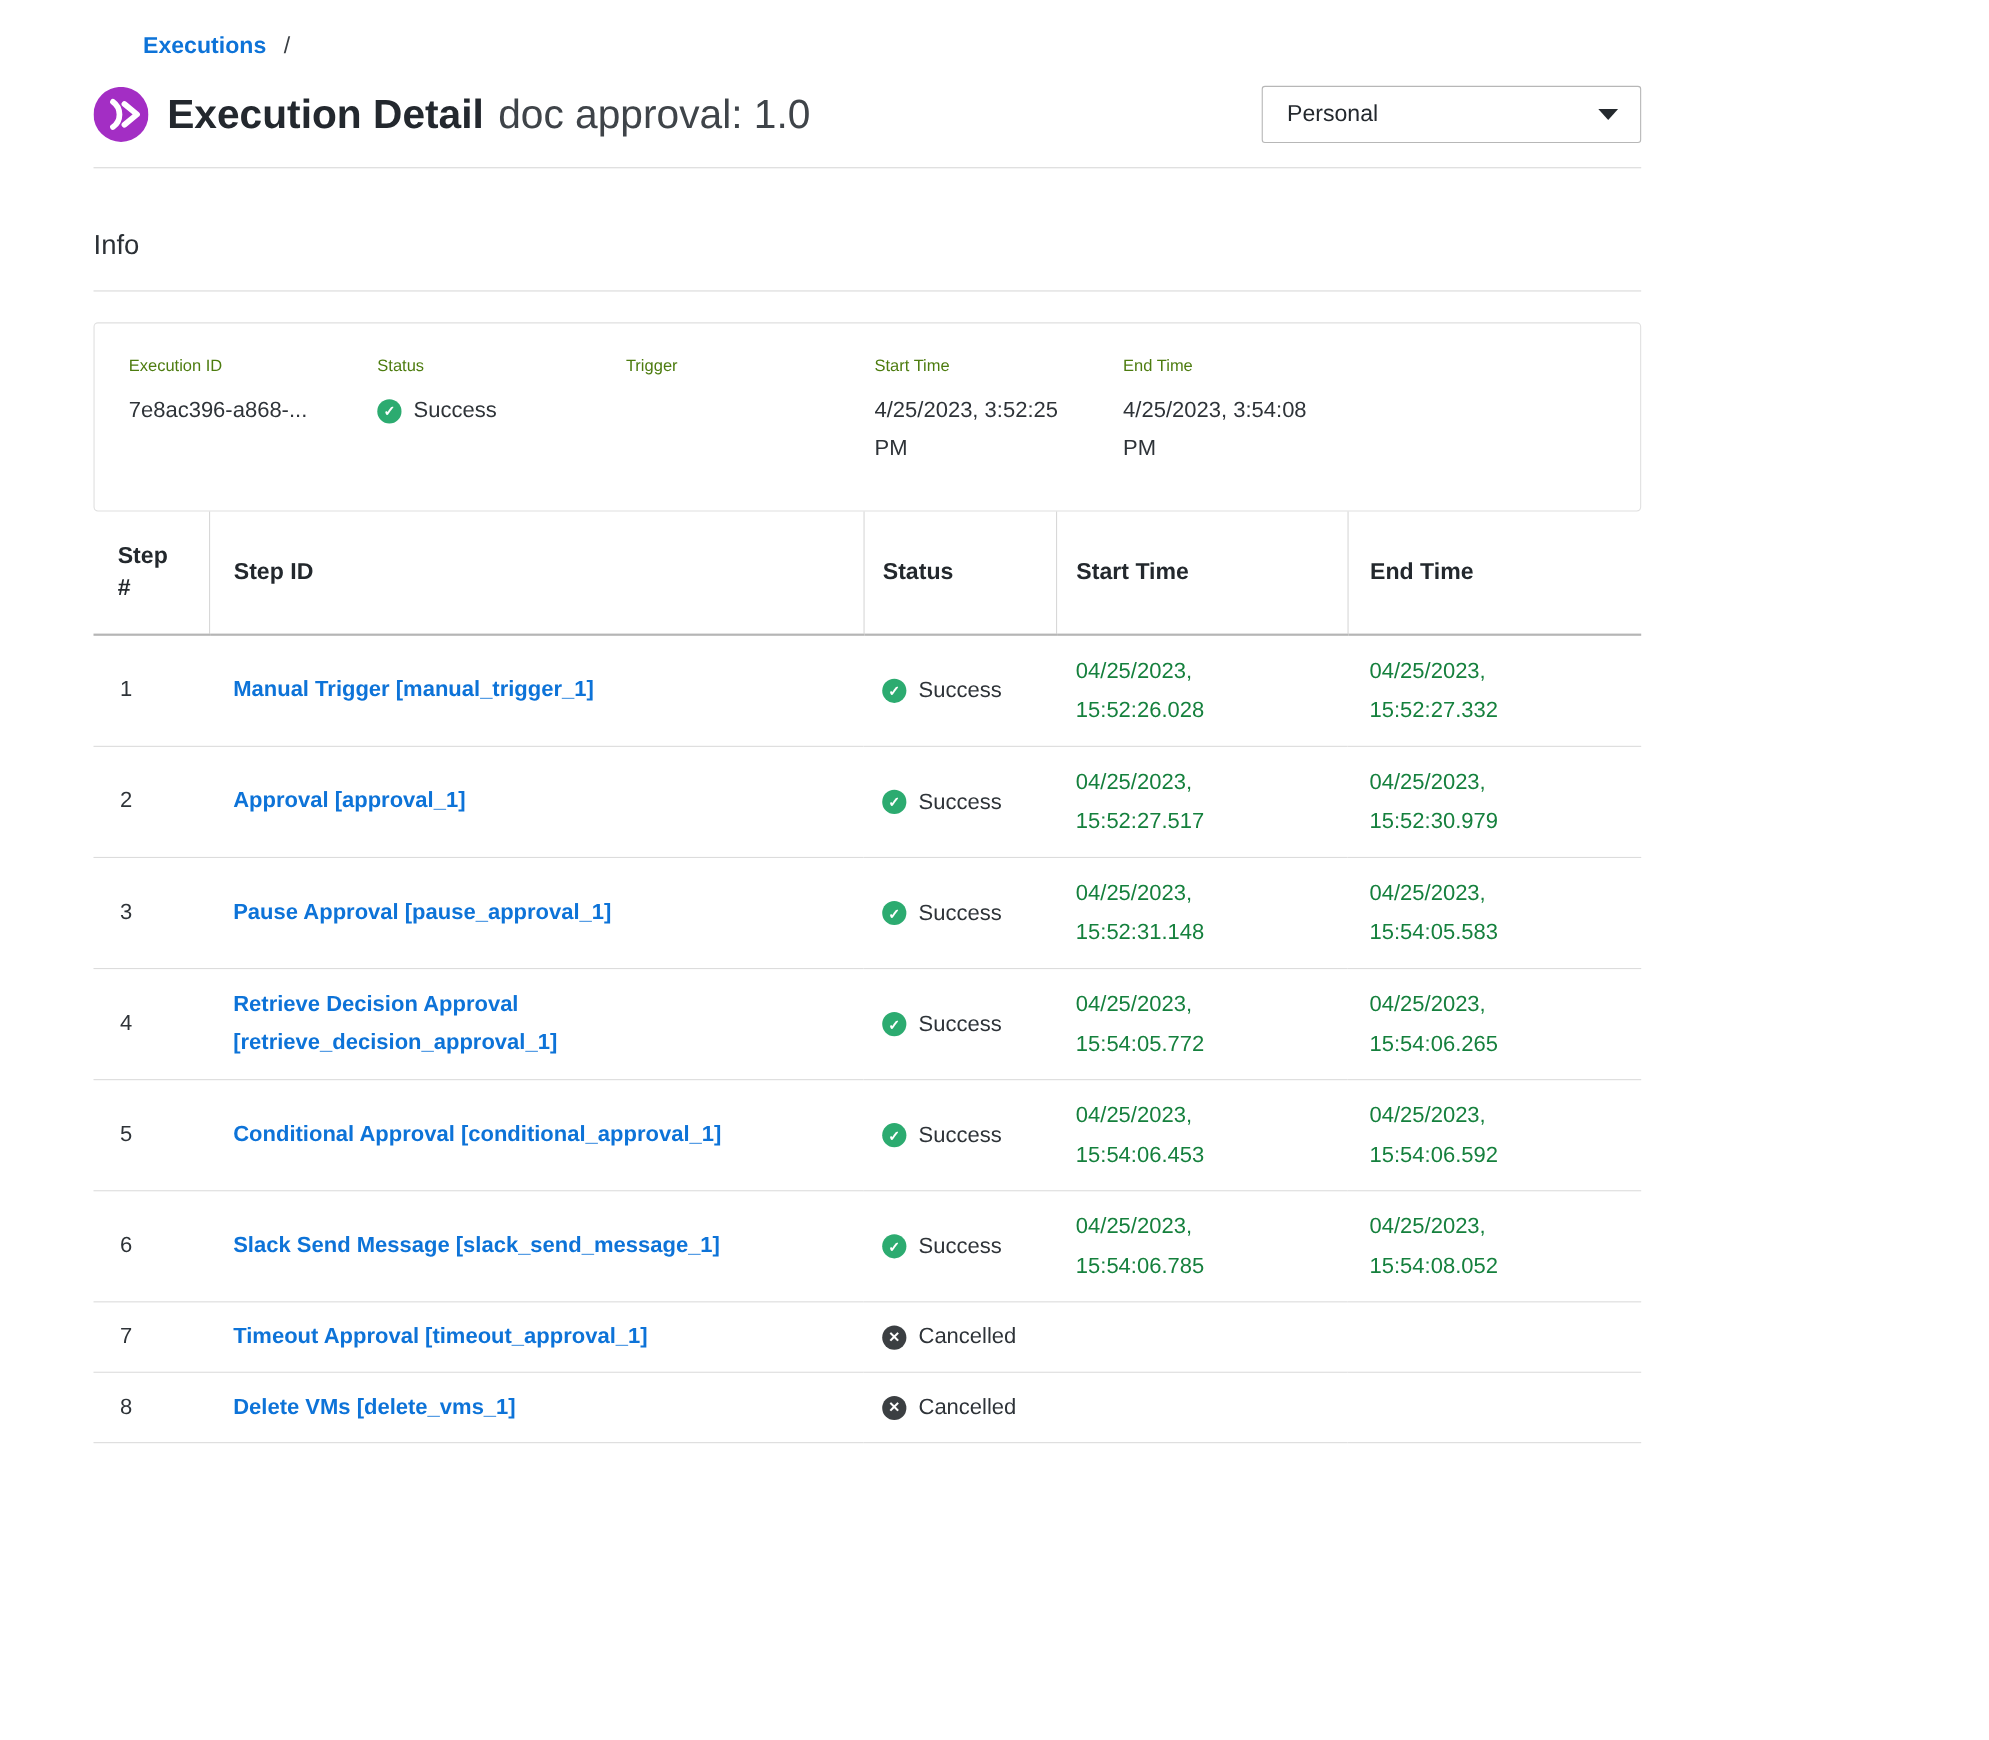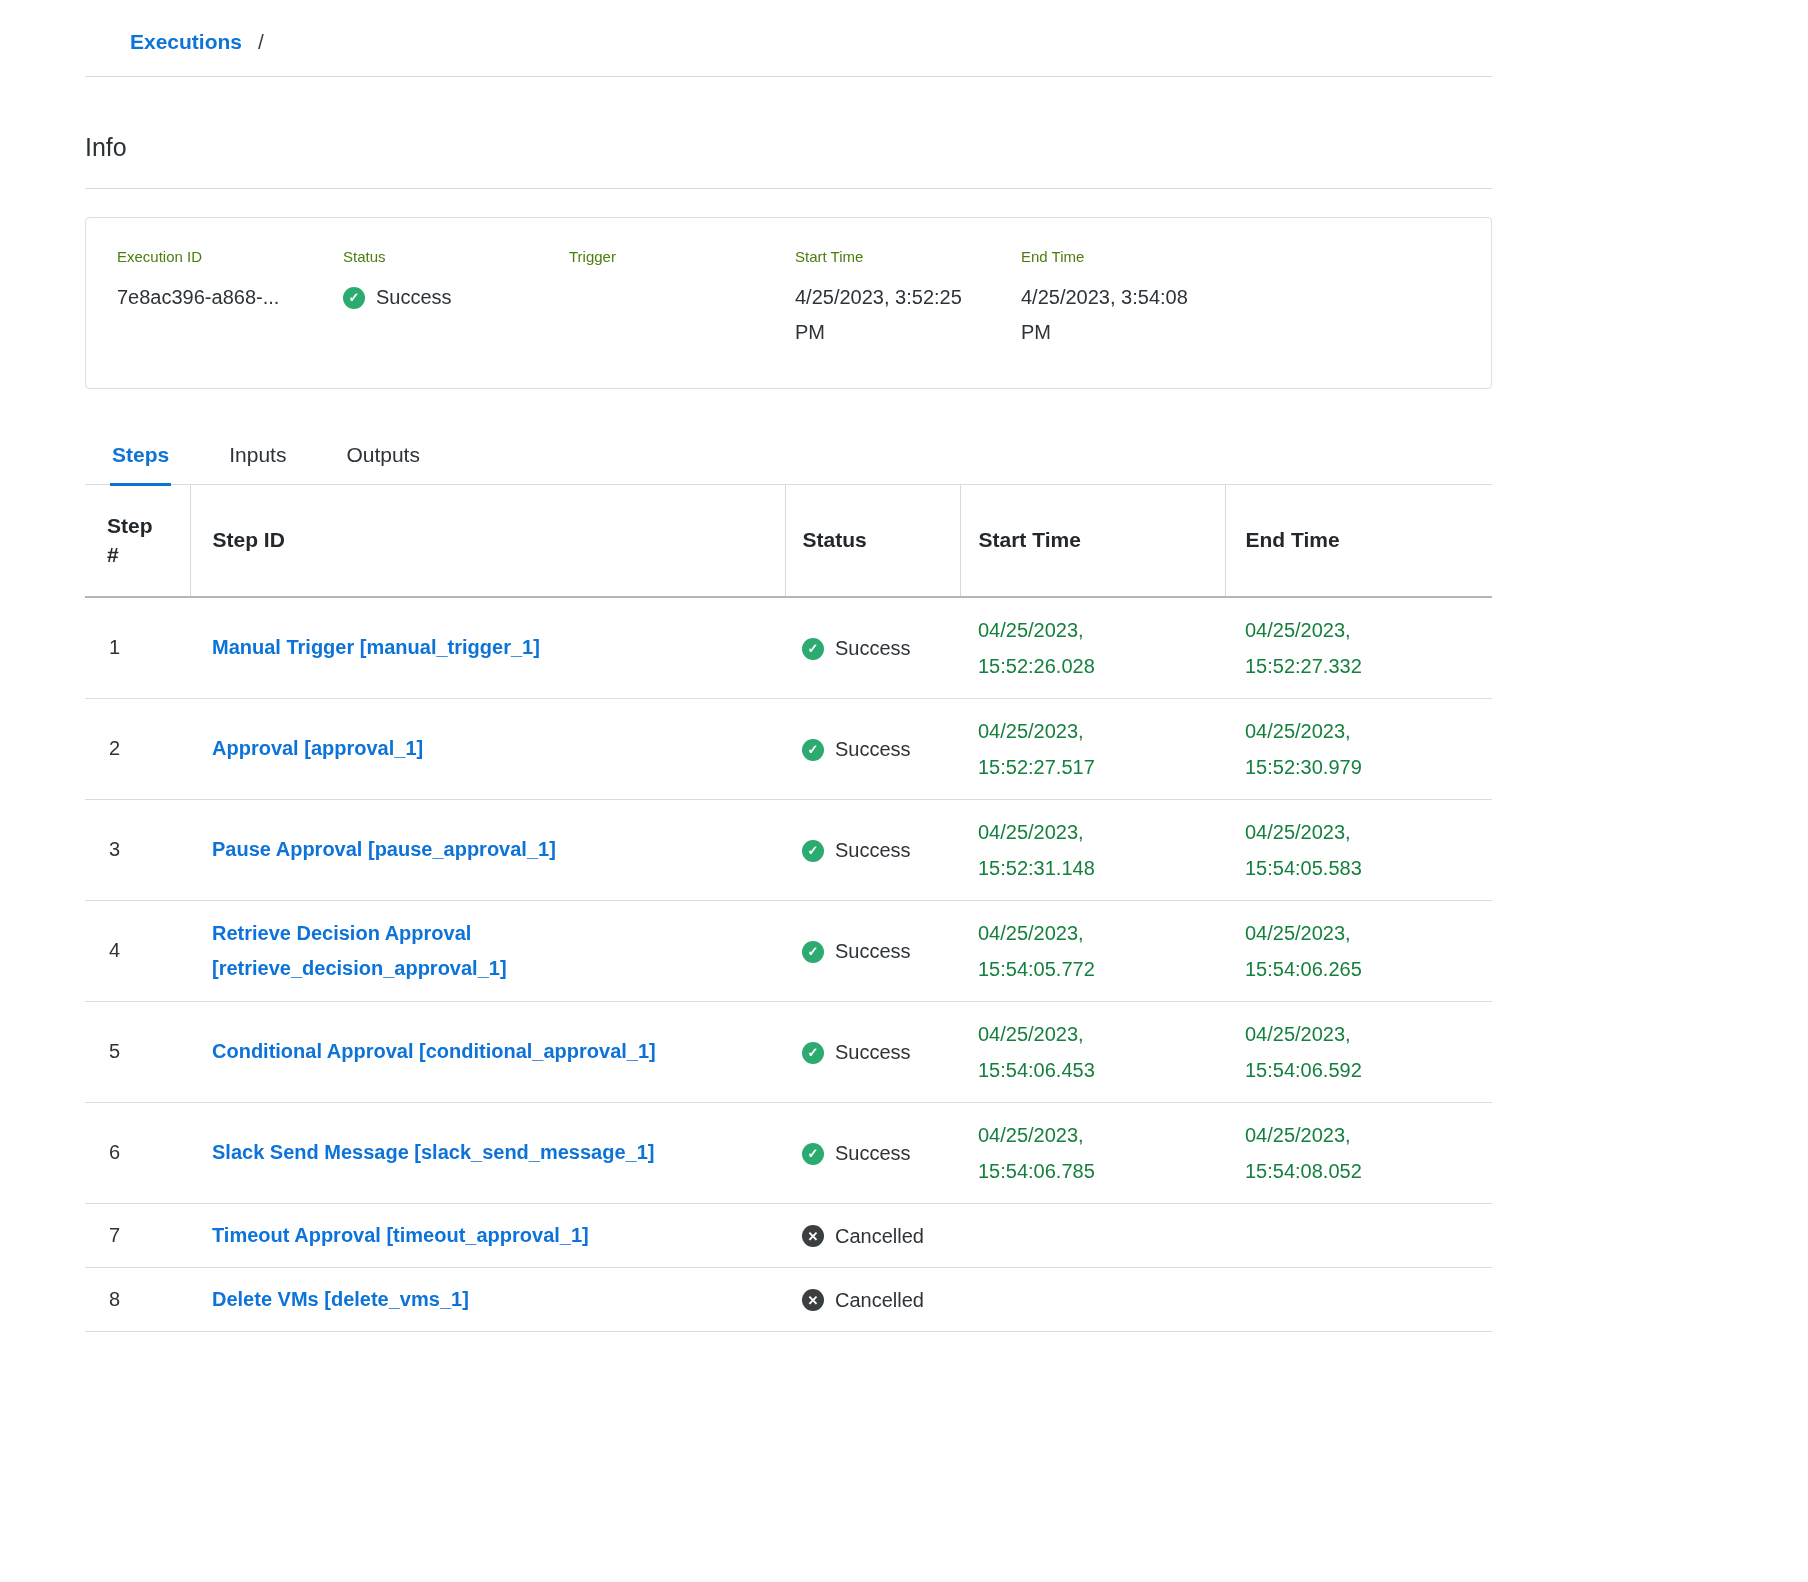--- a/index.html
+++ b/index.html
@@ -90,20 +90,35 @@
 </head>
 <body>
 
 <div class="container">
 
   <div class="breadcrumb">
     <a>Executions</a>
     <span class="sep">/</span>
   </div>
 
+  <div class="title-row">
+    <div class="title-left">
+      <svg class="logo" viewBox="0 0 48 48" aria-hidden="true">
+        <circle cx="24" cy="24" r="24" fill="#a32ec4"></circle>
+        <path d="M17 13 a13.5 13.5 0 0 1 0 22" stroke="#ffffff" stroke-width="5" fill="none" stroke-linecap="round"></path>
+        <path d="M27 15 L38 24 L27 33" stroke="#ffffff" stroke-width="5" fill="none" stroke-linecap="round" stroke-linejoin="round"></path>
+      </svg>
+      <span class="page-title">Execution Detail</span>
+      <span class="page-subtitle">doc approval: 1.0</span>
+    </div>
+    <div class="select-box">
+      <span>Personal</span>
+      <span class="chevron-down"></span>
+    </div>
+  </div>
 
   <hr class="divider">
 
   <div class="section-title">Info</div>
   <hr class="divider-2">
 
   <div class="info-card">
     <div class="info-field">
       <div class="info-label">Execution ID</div>
       <div class="info-value">7e8ac396-a868-...</div>
@@ -122,25 +137,20 @@
     <div class="info-field">
       <div class="info-label">Start Time</div>
       <div class="info-value constrained">4/25/2023, 3:52:25 PM</div>
     </div>
     <div class="info-field">
       <div class="info-label">End Time</div>
       <div class="info-value constrained">4/25/2023, 3:54:08 PM</div>
     </div>
   </div>
 
-  <div class="tabs">
-    <div class="tab active">Steps</div>
-    <div class="tab">Inputs</div>
-    <div class="tab">Outputs</div>
-  </div>
 
   <table class="steps">
     <colgroup>
       <col class="c-num">
         <col class="c-id">
         <col class="c-status">
         <col class="c-start">
         <col class="c-end">
     </colgroup>
     <thead>

